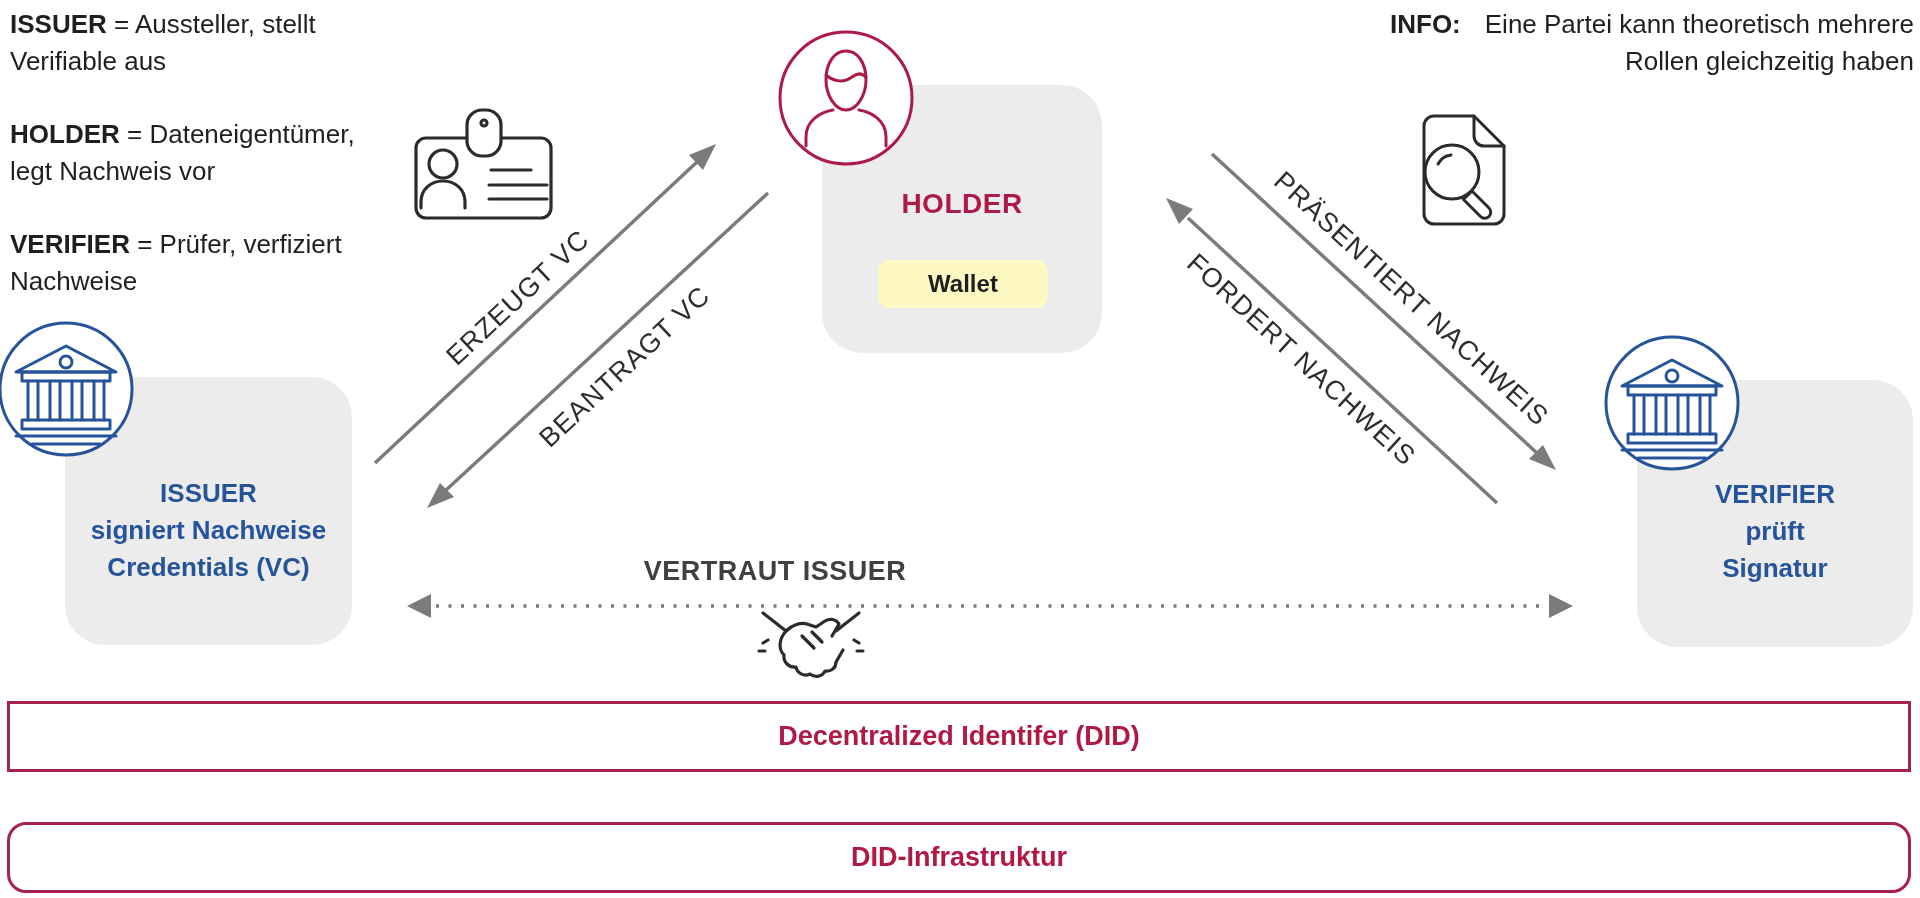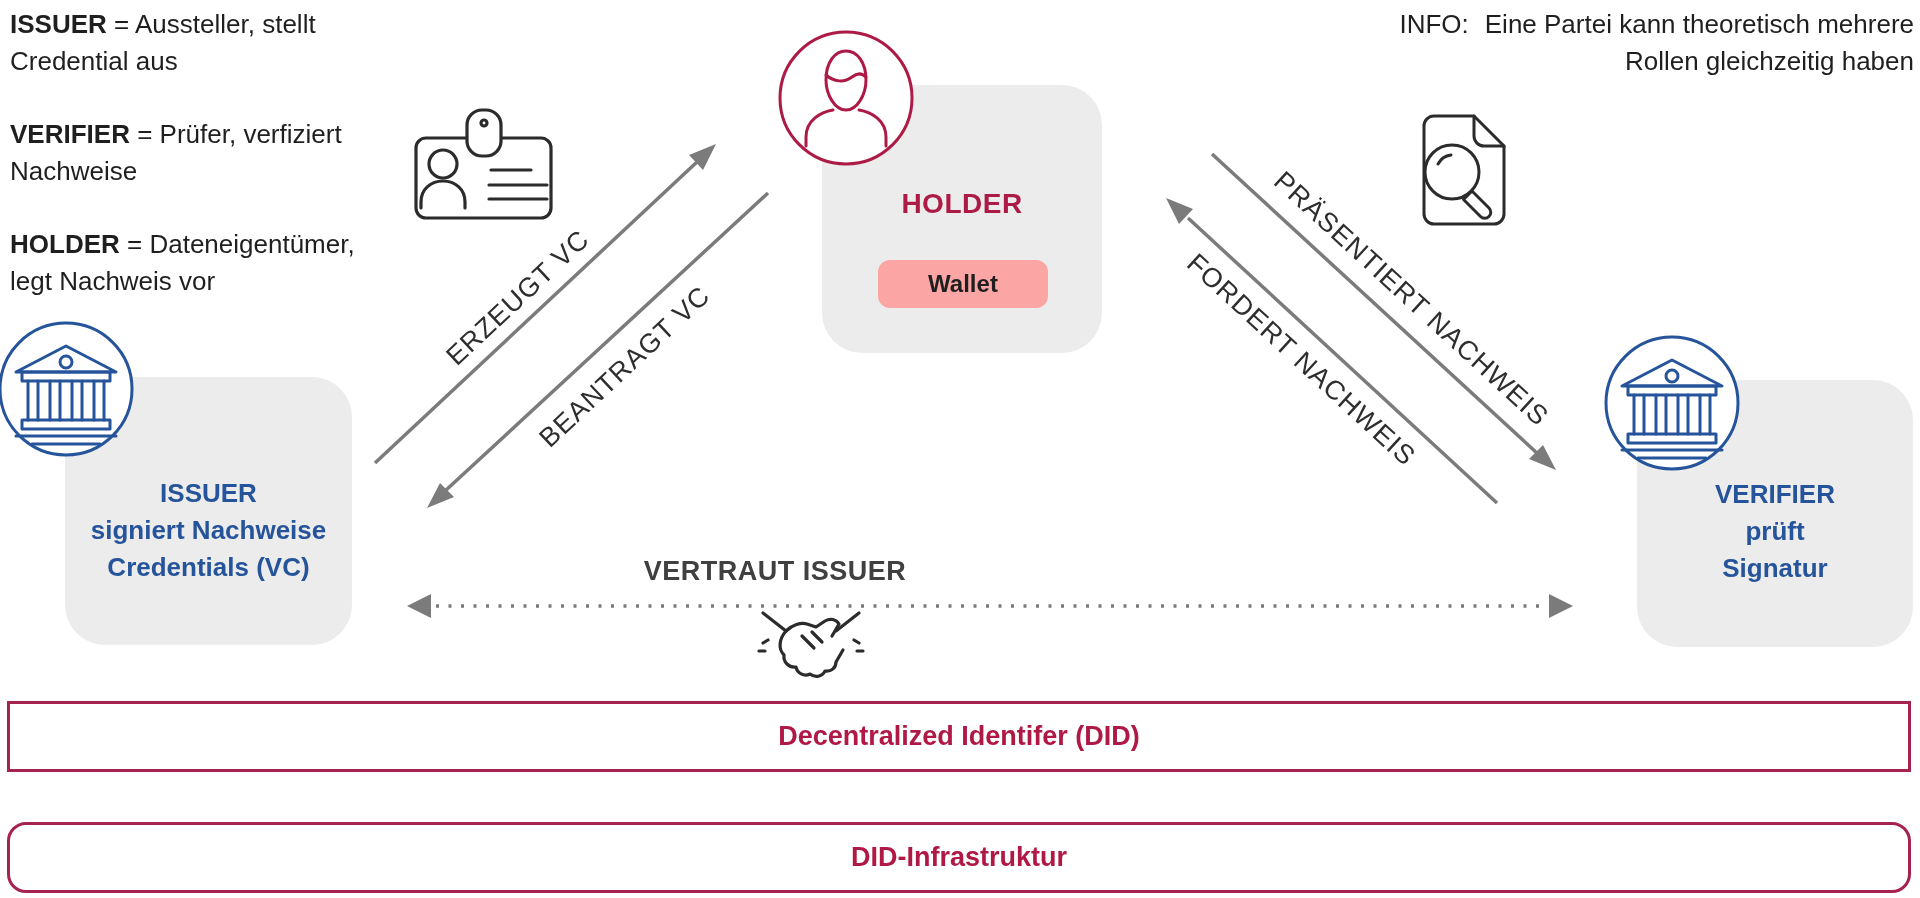--- a/index.html
+++ b/index.html
@@ -10,29 +10,29 @@
   #canvas{position:relative;width:1920px;height:898px;background:#fff;overflow:hidden;
           font-family:"Liberation Sans",sans-serif;color:var(--text-dark);}
 
   
   .legend{position:absolute;left:10px;top:6px;font-size:26px;line-height:37px;}
   .legend p{margin:0 13px 36px 0;}
   .legend b{font-weight:bold;}
 
   
   .info{position:absolute;right:6px;top:6px;text-align:right;font-size:26px;line-height:37px;}
-  .info b{font-weight:normal;margin-right:16px;}
+  .info b{font-weight:bold;margin-right:24px;}
 
   
   .actor-box{position:absolute;background:var(--box-gray);border-radius:40px;}
   .stack{position:absolute;left:0;right:0;text-align:center;font-weight:bold;
          font-size:26px;line-height:37px;color:var(--blue);}
   .holder-title{position:absolute;left:0;right:0;top:103px;text-align:center;
          font-weight:bold;font-size:28px;color:var(--crimson);letter-spacing:.5px;}
-  .wallet{position:absolute;left:56px;top:175px;width:170px;height:48px;background:#fca5a5;
+  .wallet{position:absolute;left:56px;top:175px;width:170px;height:48px;background:#fef9c3;
          border-radius:12px;display:flex;align-items:center;justify-content:center;
          font-weight:bold;font-size:24px;color:#1f1f1f;}
 
   
   svg.arrows{position:absolute;left:0;top:0;pointer-events:none;}
   svg.arrows line{stroke:var(--arrow-gray);stroke-width:3.5;}
   svg.arrows polygon{fill:var(--arrow-gray);}
   .arrow-label{position:absolute;white-space:nowrap;font-size:27px;letter-spacing:1px;color:#2e2e2e;}
   .vertraut{position:absolute;left:775px;top:571px;transform:translate(-50%,-50%);
          font-weight:bold;font-size:27px;letter-spacing:.5px;color:#404040;white-space:nowrap;}
@@ -71,23 +71,23 @@
           <circle cx="70" cy="70" r="66" fill="#fff"></circle>
           <path d="M50,52 c0,-18 9,-29 20,-29 c11,0 20,11 20,29 c0,15 -9,30 -20,30 c-11,0 -20,-15 -20,-30 z"></path>
           <path d="M50,47 c8,7 18,8 26,2 c5,-4 10,-4 14,0"></path>
           <path d="M30,118 v-9 c0,-17 15,-25 27,-27 m26,0 c12,2 27,10 27,27 v9"></path>
         </g>
       </symbol>
     </defs>
   </svg>
 
   <div class="legend">
-    <p><b>ISSUER</b> <span>= Aussteller, stellt</span><br><span>Credential aus</span></p>
+    <p><b>ISSUER</b> <span>= Aussteller, stellt</span><br><span>Verifiable aus</span></p>
+    <p><b>HOLDER</b> <span>= Dateneigentümer,</span><br><span>legt Nachweis vor</span></p>
     <p><b>VERIFIER</b> <span>= Prüfer, verfiziert</span><br><span>Nachweise</span></p>
-    <p><b>HOLDER</b> <span>= Dateneigentümer,</span><br><span>legt Nachweis vor</span></p>
   </div>
 
   <div class="info">
     <div><b>INFO:</b><span>Eine Partei kann theoretisch mehrere</span></div>
     <div>Rollen gleichzeitig haben</div>
   </div>
 
   <svg class="arrows" width="1920" height="898">
 
     <line x1="375" y1="463" x2="698" y2="161"></line>

